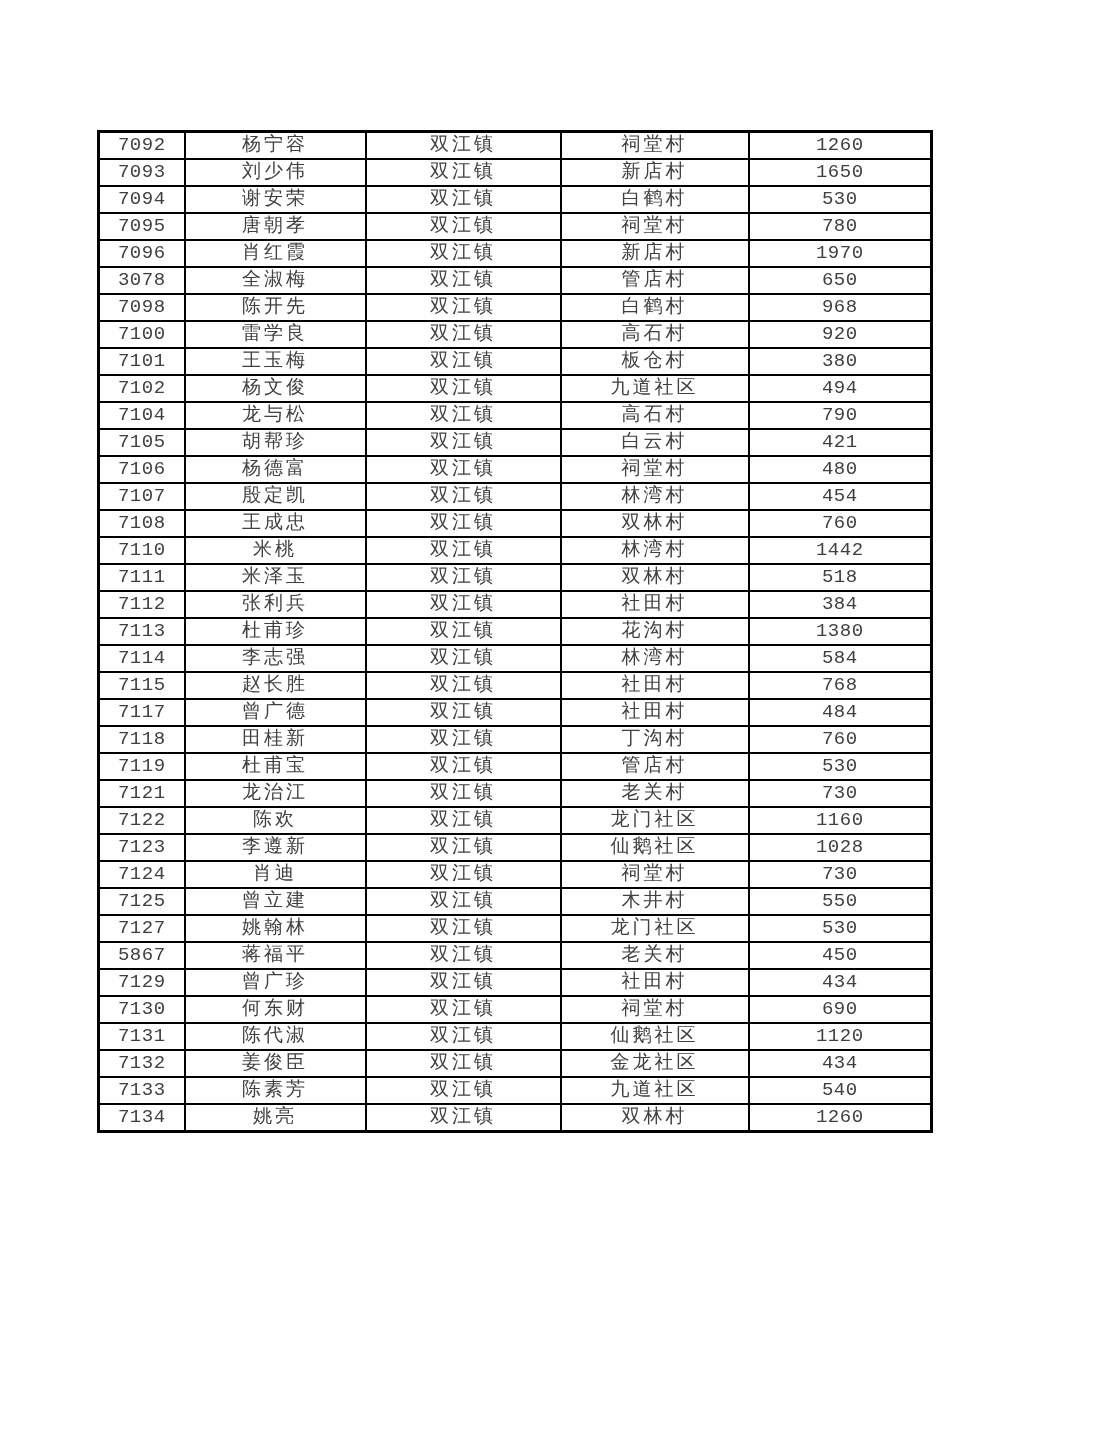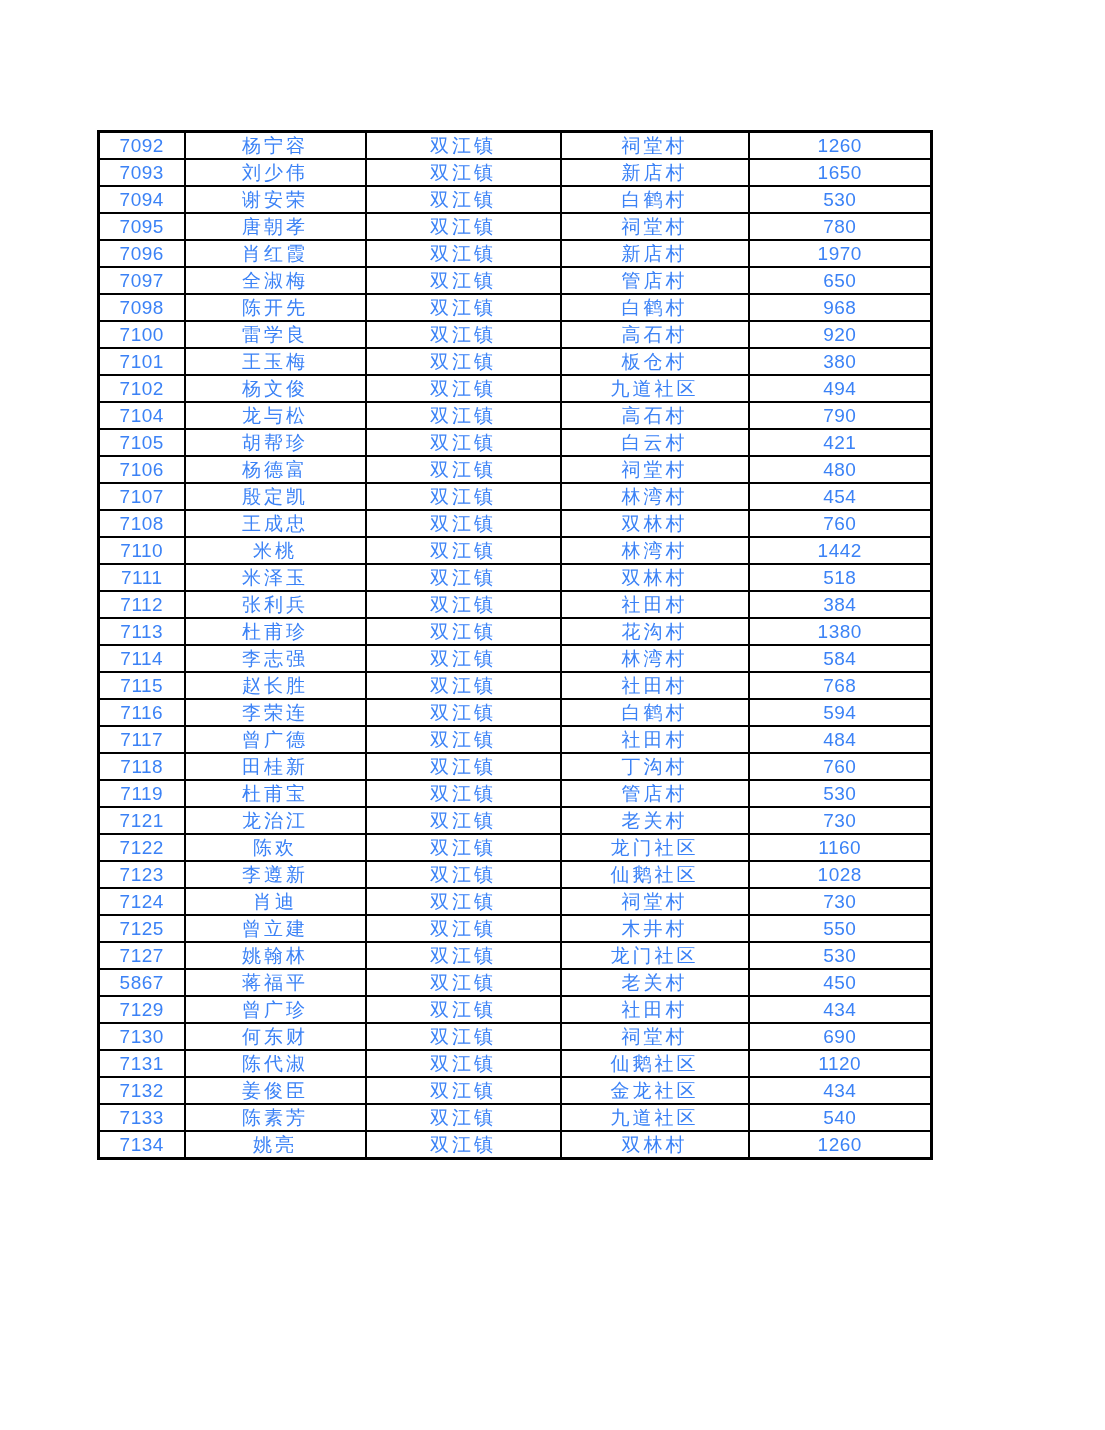--- a/index.html
+++ b/index.html
@@ -6,22 +6,22 @@
     margin: 0;
     padding: 0;
     background: #e8e8e8;
   }
   .page {
     position: relative;
     width: 1105px;
     height: 1430px;
     background: #ffffff;
     overflow: hidden;
-    font-family: Liberation Sans, sans-serif;
-    color: #3b82f6;
+    font-family: Liberation Mono, monospace;
+    color: #404040;
   }
   table.data-table {
     position: absolute;
     left: 97px;
     top: 130px;
     border-collapse: collapse;
     table-layout: fixed;
     width: 833px;
     border: 3px solid #000000;
   }
@@ -85,21 +85,21 @@
     <td class="num">780</td>
   </tr>
         <tr>
     <td class="num">7096</td>
     <td class="cjk">肖红霞</td>
     <td class="cjk">双江镇</td>
     <td class="cjk">新店村</td>
     <td class="num">1970</td>
   </tr>
         <tr>
-    <td class="num">7097</td>
+    <td class="num">3078</td>
     <td class="cjk">全淑梅</td>
     <td class="cjk">双江镇</td>
     <td class="cjk">管店村</td>
     <td class="num">650</td>
   </tr>
         <tr>
     <td class="num">7098</td>
     <td class="cjk">陈开先</td>
     <td class="cjk">双江镇</td>
     <td class="cjk">白鹤村</td>
@@ -195,27 +195,20 @@
     <td class="cjk">双江镇</td>
     <td class="cjk">林湾村</td>
     <td class="num">584</td>
   </tr>
         <tr>
     <td class="num">7115</td>
     <td class="cjk">赵长胜</td>
     <td class="cjk">双江镇</td>
     <td class="cjk">社田村</td>
     <td class="num">768</td>
-  </tr>
-        <tr>
-    <td class="num">7116</td>
-    <td class="cjk">李荣连</td>
-    <td class="cjk">双江镇</td>
-    <td class="cjk">白鹤村</td>
-    <td class="num">594</td>
   </tr>
         <tr>
     <td class="num">7117</td>
     <td class="cjk">曾广德</td>
     <td class="cjk">双江镇</td>
     <td class="cjk">社田村</td>
     <td class="num">484</td>
   </tr>
         <tr>
     <td class="num">7118</td>

